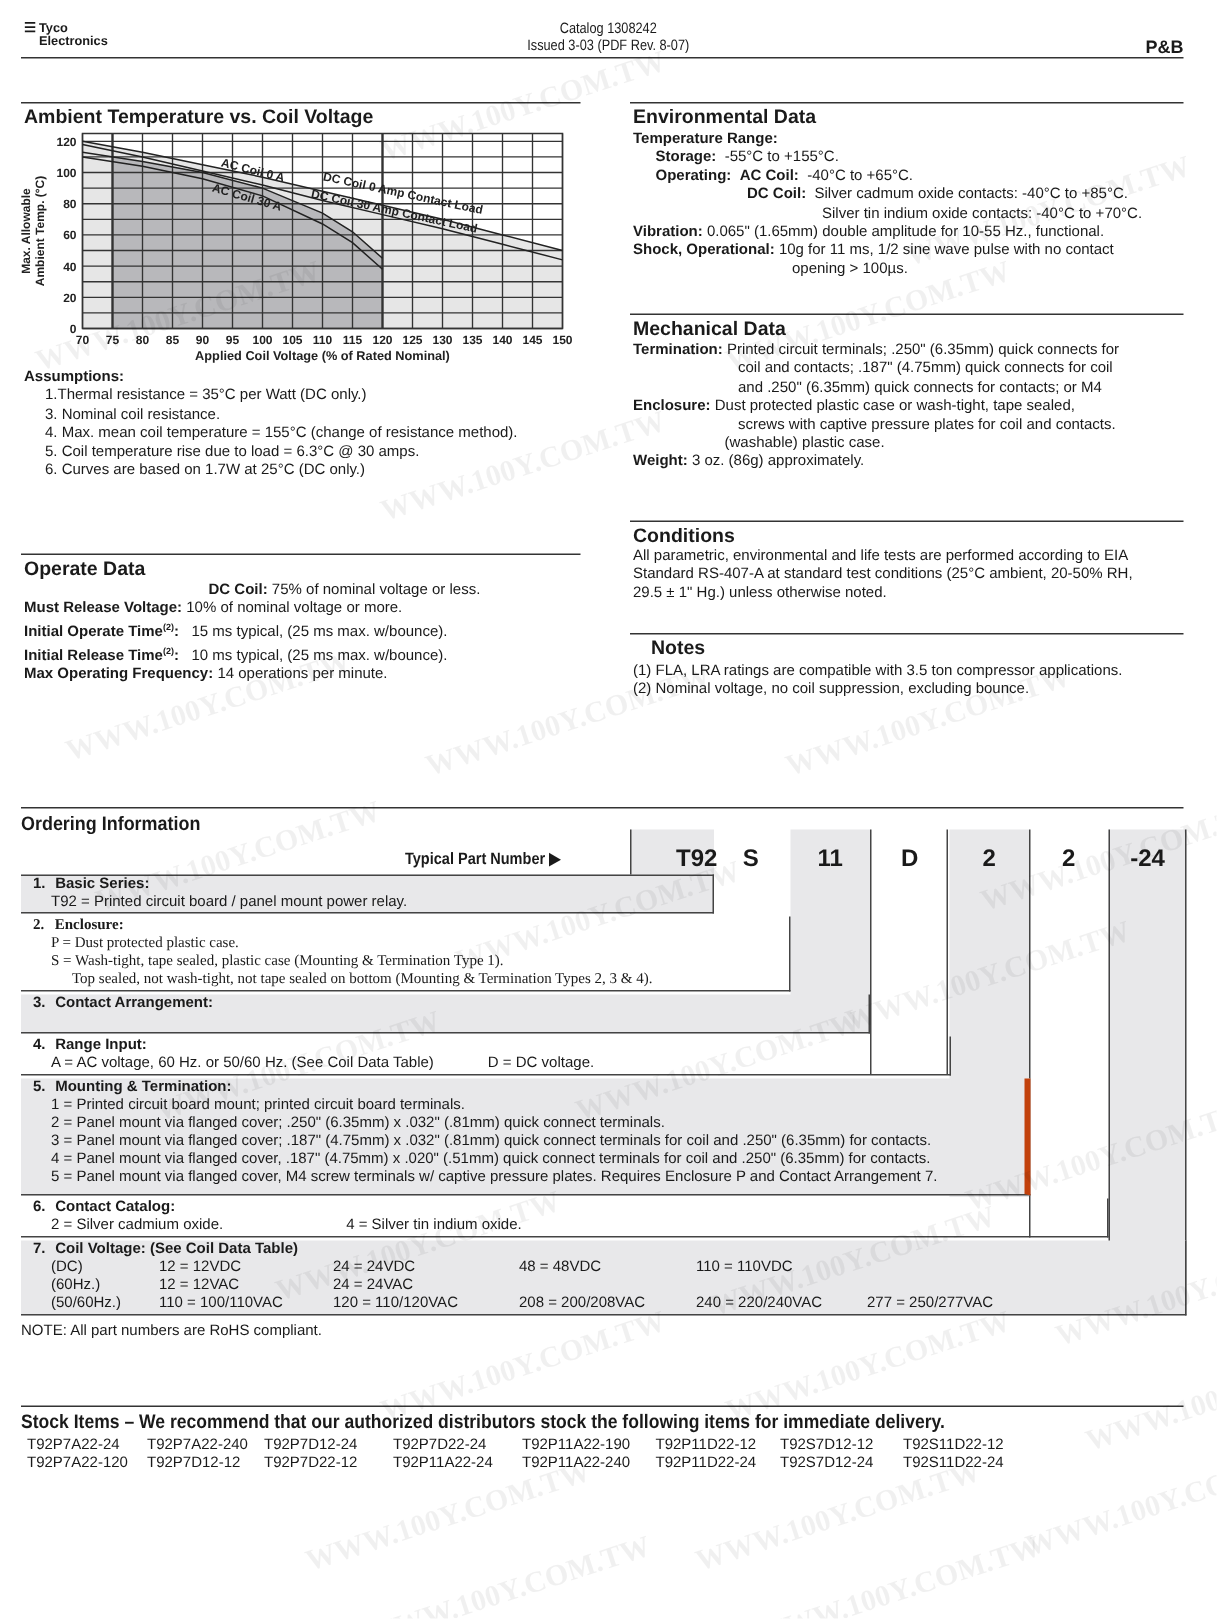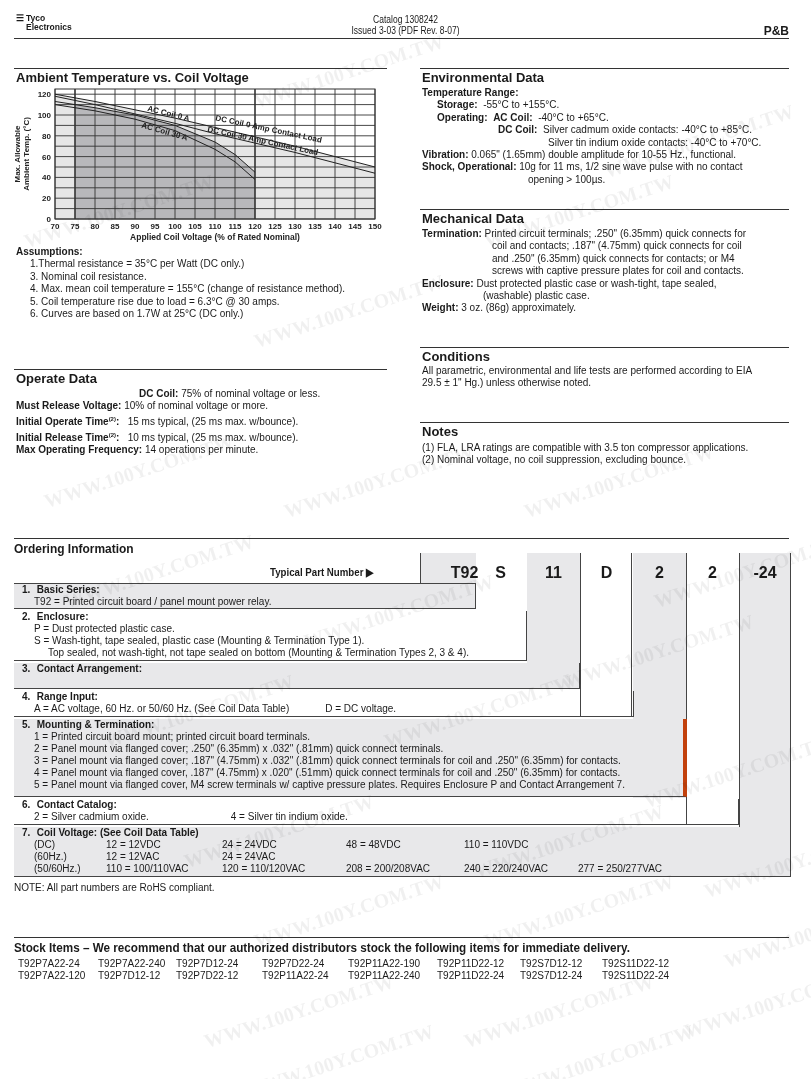--- a/index.html
+++ b/index.html
@@ -163,35 +163,36 @@
   <div><span class="b">Shock, Operational:</span> <span>10g for 11 ms, 1/2 sine wave pulse with no contact</span></div>
   <div style="padding-left:106px">opening &gt; 100µs.</div>
 </div>
 
 <div class="abs rule" style="left:420px;top:209px;width:369px;"></div>
 <div class="abs sec-title" style="left:422px;top:211px;">Mechanical Data</div>
 <div class="abs txt" style="left:422px;top:228px;width:380px;">
   <div><span class="b">Termination:</span> <span>Printed circuit terminals; .250" (6.35mm) quick connects for</span></div>
   <div style="padding-left:70px">coil and contacts; .187" (4.75mm) quick connects for coil</div>
   <div style="padding-left:70px">and .250" (6.35mm) quick connects for contacts; or M4</div>
+  <div><span class="b">Enclosure:</span> <span>Dust protected plastic case or wash-tight, tape sealed,</span></div>
   <div style="padding-left:70px">screws with captive pressure plates for coil and contacts.</div>
-  <div><span class="b">Enclosure:</span> <span>Dust protected plastic case or wash-tight, tape sealed,</span></div>
   <div style="padding-left:61px">(washable) plastic case.</div>
   <div><span class="b">Weight:</span> <span>3 oz. (86g) approximately.</span></div>
 </div>
 
 <div class="abs rule" style="left:420px;top:347px;width:369px;"></div>
 <div class="abs sec-title" style="left:422px;top:349px;">Conditions</div>
 <div class="abs txt" style="left:422px;top:365px;width:380px;">
   <div>All parametric, environmental and life tests are performed according to EIA</div>
+  <div>Standard RS-407-A at standard test conditions (25°C ambient, 20-50% RH,</div>
   <div>29.5 ± 1" Hg.) unless otherwise noted.</div>
 </div>
 
 <div class="abs rule" style="left:420px;top:422px;width:369px;"></div>
-<div class="abs sec-title" style="left:422px;top:424px;">Notes</div>
+<div class="abs sec-title" style="left:434px;top:424px;">Notes</div>
 <div class="abs txt" style="left:422px;top:442px;width:380px;">
   <div>(1) FLA, LRA ratings are compatible with 3.5 ton compressor applications.</div>
   <div>(2) Nominal voltage, no coil suppression, excluding bounce.</div>
 </div>
 
 <div class="abs rule" style="left:14px;top:538px;width:775px;"></div>
 <div class="abs ord-title" style="transform:scaleX(0.92);transform-origin:left">Ordering Information</div>
 
 <div class="abs grey" style="left:420px;top:553px;width:56px;height:56px;border-left:1px solid #444;"></div>
 <div class="abs grey" style="left:527px;top:553px;width:53px;height:135px;"></div>
@@ -208,21 +209,21 @@
 <div class="abs pn" style="left:580px;width:53px;">D</div>
 <div class="abs pn" style="left:633px;width:53px;">2</div>
 <div class="abs pn" style="left:686px;width:53px;">2</div>
 <div class="abs pn" style="left:739px;width:52px;">-24</div>
 
 <div class="ord-row grey" style="top:583px;width:462px;height:26px;border-top:1px solid #444;border-bottom:1px solid #444;border-right:1px solid #444;">
   <div><span class="num">1.</span> <span class="head">Basic Series:</span></div>
   <div class="ord-line">T92 = Printed circuit board / panel mount power relay.</div>
 </div>
 
-<div class="ord-row" style="top:611px;width:513px;height:50px;border-bottom:1px solid #444;border-right:1px solid #444;">
+<div class="ord-row" style="top:611px;width:513px;height:50px;border-bottom:1px solid #444;border-right:1px solid #444;font-family:Liberation Serif, serif;">
   <div><span class="num">2.</span> <span class="head">Enclosure:</span></div>
   <div class="ord-line">P = Dust protected plastic case.</div>
   <div class="ord-line">S = Wash-tight, tape sealed, plastic case (Mounting &amp; Termination Type 1).</div>
   <div class="ord-line" style="padding-left:26px">      Top sealed, not wash-tight, not tape sealed on bottom (Mounting &amp; Termination Types 2, 3 &amp; 4).</div>
 </div>
 
 <div class="ord-row grey" style="top:663px;width:566px;height:26px;border-bottom:1px solid #444;border-right:1px solid #444;">
   <div><span class="num">3.</span> <span class="head">Contact Arrangement:</span></div>
 </div>
 

